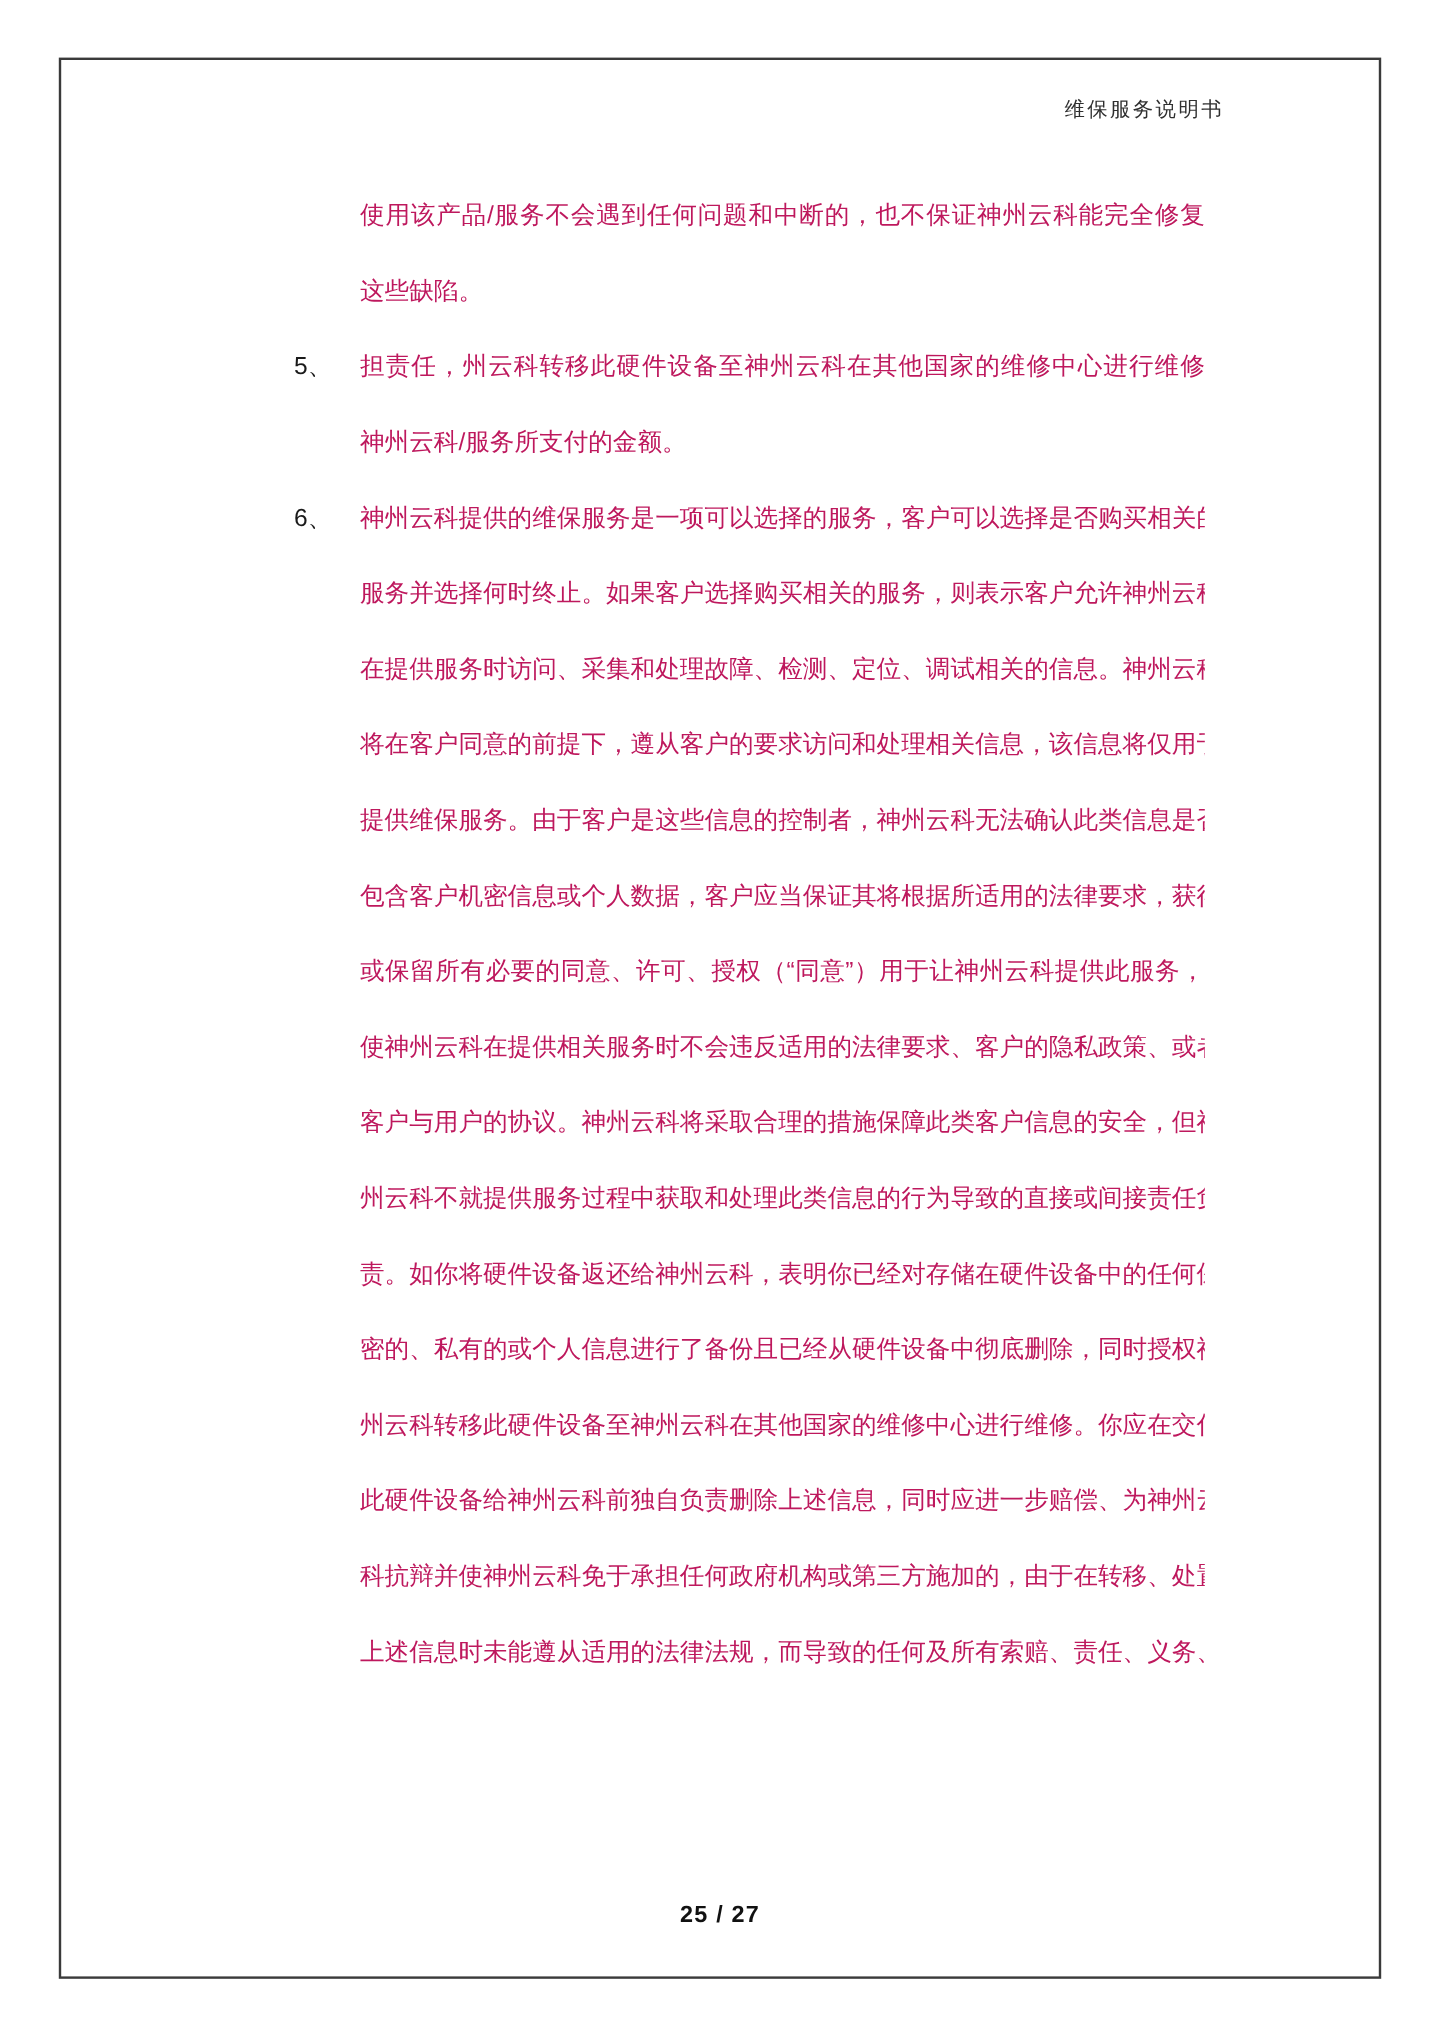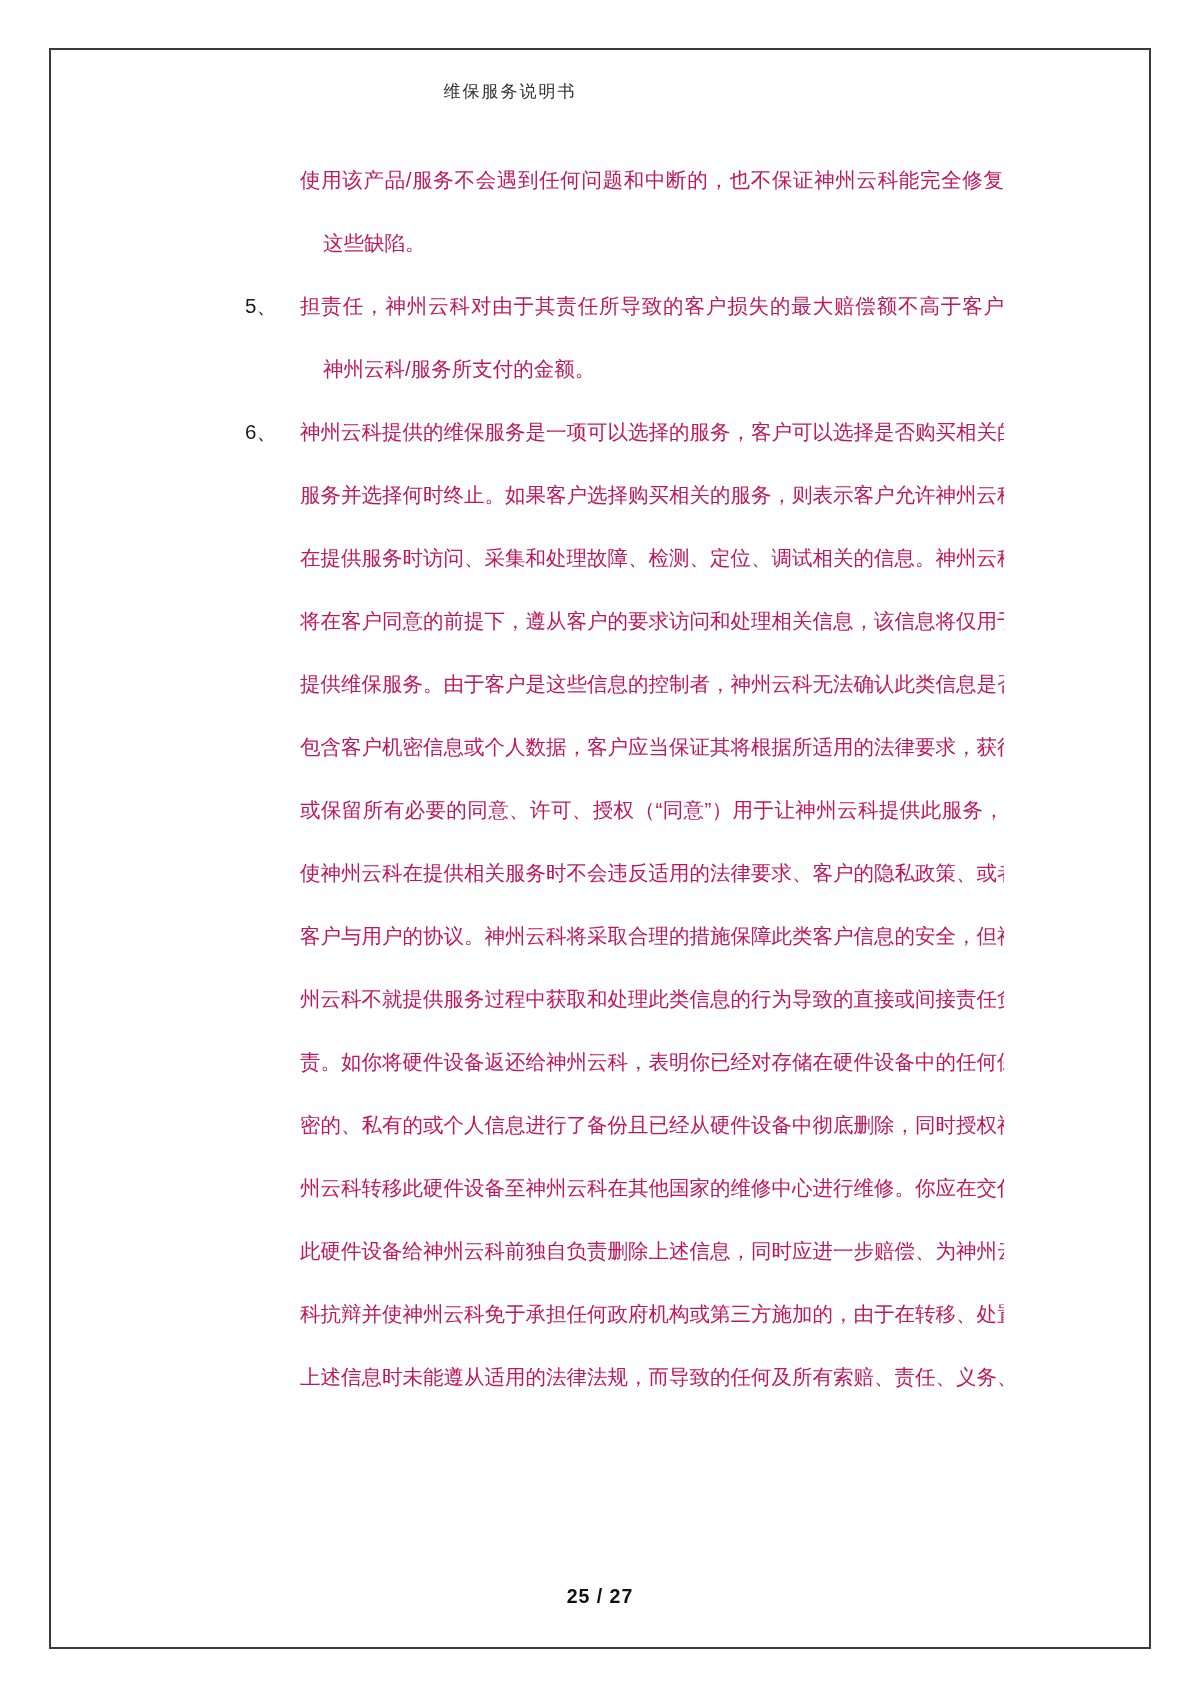--- a/index.html
+++ b/index.html
@@ -22,21 +22,21 @@
     width: 1102px;
     height: 1601px;
     border: 2px solid #3a3a3a;
     box-sizing: border-box;
   }
   .header {
     position: absolute;
     top: 80px;
     left: 0;
     right: 180px;
-    text-align: center;
+    text-align: right;
     font-family: "Liberation Serif", serif;
     font-size: 17px;
     line-height: 24px;
     letter-spacing: 2px;
     color: #2f2f2f;
   }
   .body-text {
     position: absolute;
     top: 148px;
     left: 300px;
@@ -64,21 +64,20 @@
     overflow: hidden;
     text-align: justify;
     text-align-last: justify;
     text-justify: inter-character;
     white-space: nowrap;
     color: #be185d;
   }
   .line.para-end {
     text-align: center;
     text-align-last: left;
-    margin-left: 23px;
   }
   .footer {
     position: absolute;
     top: 1584px;
     left: 0;
     width: 100%;
     text-align: center;
     font-family: Liberation Sans, sans-serif;
     font-weight: 700;
     font-size: 19.5px;
@@ -97,21 +96,21 @@
 
   <div class="body-text">
 
     <div class="list-item">
       <div class="line">使用该产品/服务不会遇到任何问题和中断的，也不保证神州云科能完全修复</div>
       <div class="line para-end">这些缺陷。</div>
     </div>
 
     <div class="list-item">
       <span class="item-number">5、</span>
-      <div class="line">担责任，神州云科对由于其责任所导致的客户损失的最大赔偿额不高于客户</div>
+      <div class="line">担责任，州云科转移此硬件设备至神州云科在其他国家的维修中心进行维修</div>
       <div class="line para-end">神州云科/服务所支付的金额。</div>
     </div>
 
     <div class="list-item">
       <span class="item-number">6、</span>
       <div class="line">神州云科提供的维保服务是一项可以选择的服务，客户可以选择是否购买相关的</div>
       <div class="line">服务并选择何时终止。如果客户选择购买相关的服务，则表示客户允许神州云科</div>
       <div class="line">在提供服务时访问、采集和处理故障、检测、定位、调试相关的信息。神州云科</div>
       <div class="line">将在客户同意的前提下，遵从客户的要求访问和处理相关信息，该信息将仅用于</div>
       <div class="line">提供维保服务。由于客户是这些信息的控制者，神州云科无法确认此类信息是否</div>

